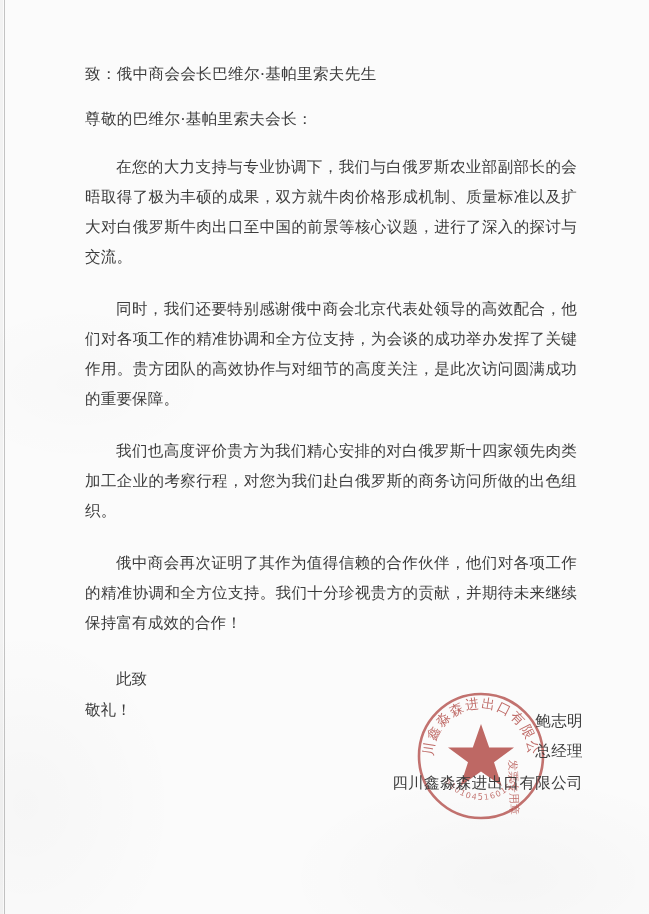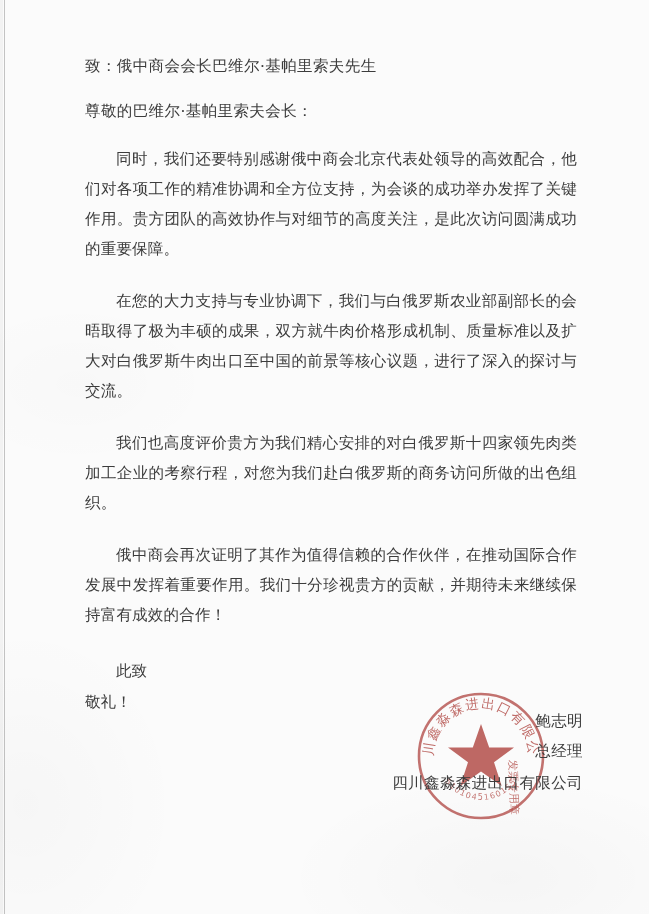--- a/index.html
+++ b/index.html
@@ -41,21 +41,21 @@
     inset: 0;
     background:
       radial-gradient(ellipse 320px 150px at 78% 96%, rgba(0,0,0,.022), rgba(0,0,0,0) 70%),
       radial-gradient(ellipse 220px 260px at 4% 88%, rgba(0,0,0,.018), rgba(0,0,0,0) 70%),
       radial-gradient(ellipse 200px 120px at 12% 42%, rgba(0,0,0,.012), rgba(0,0,0,0) 70%);
     pointer-events: none;
   }
   .content {
     position: absolute;
     left: 85px;
-    top: 4px;
+    top: 12px;
     width: 492px;
   }
 
   .line-to,
   .line-salutation {
     font-size: 15.5px;
     letter-spacing: .4px;
     white-space: nowrap;
   }
   .line-to { padding-top: 52px; }
@@ -114,27 +114,27 @@
   <div class="scan-edge"></div>
   <div class="paper-tint"></div>
 
   <div class="content">
 
     <div class="line-to">致：俄中商会会长巴维尔·基帕里索夫先生</div>
 
     <div class="line-salutation">尊敬的巴维尔·基帕里索夫会长：</div>
 
 
+    <p class="para">在您的大力支持与专业协调下，我们与白俄罗斯农业部副部长的会晤取得了极为丰硕的成果，双方就牛肉价格形成机制、质量标准以及扩大对白俄罗斯牛肉出口至中国的前景等核心议题，进行了深入的探讨与交流。</p>
+
     <p class="para">同时，我们还要特别感谢俄中商会北京代表处领导的高效配合，他们对各项工作的精准协调和全方位支持，为会谈的成功举办发挥了关键作用。贵方团队的高效协作与对细节的高度关注，是此次访问圆满成功的重要保障。</p>
-
-    <p class="para">在您的大力支持与专业协调下，我们与白俄罗斯农业部副部长的会晤取得了极为丰硕的成果，双方就牛肉价格形成机制、质量标准以及扩大对白俄罗斯牛肉出口至中国的前景等核心议题，进行了深入的探讨与交流。</p>
 
     <p class="para">我们也高度评价贵方为我们精心安排的对白俄罗斯十四家领先肉类加工企业的考察行程，对您为我们赴白俄罗斯的商务访问所做的出色组织。</p>
 
-    <p class="para">俄中商会再次证明了其作为值得信赖的合作伙伴，在推动国际合作发展中发挥着重要作用。我们十分珍视贵方的贡献，并期待未来继续保持富有成效的合作！</p>
+    <p class="para">俄中商会再次证明了其作为值得信赖的合作伙伴，他们对各项工作的精准协调和全方位支持。我们十分珍视贵方的贡献，并期待未来继续保持富有成效的合作！</p>
 
     <div class="closing">
       <div class="cici">此致</div>
       <div>敬礼！</div>
     </div>
 
   </div>
 
   <div class="seal">
     <svg viewBox="0 0 136 136" xmlns="http://www.w3.org/2000/svg">

